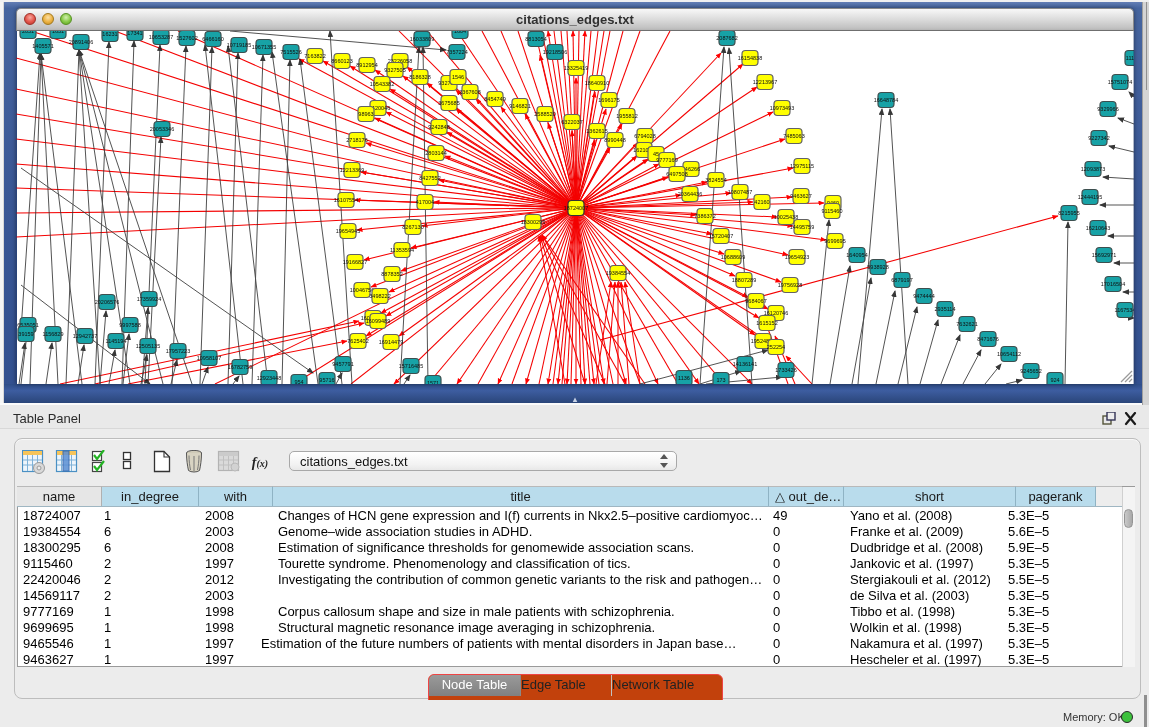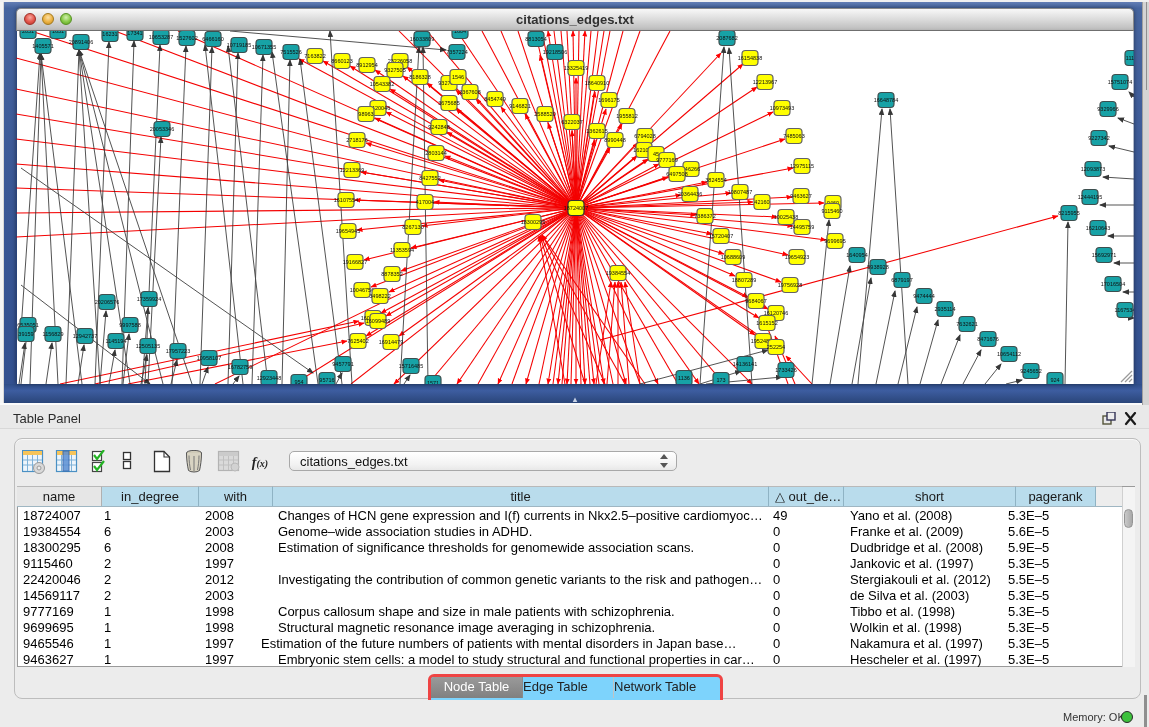--- a/index.html
+++ b/index.html
@@ -665,20 +665,21 @@
     <span style="left:188px;width:68px">2008</span>
     <span style="left:261px;width:487px">Estimation of significance thresholds for genomewide association scans.</span>
     <span style="left:756px;width:70px">0</span>
     <span style="left:833px;width:162px">Dudbridge et al. (2008)</span>
     <span style="left:991px;width:85px">5.9E–5</span>
   </div>
 <div class="row" style="top:555px">
     <span style="left:6px;width:78px">9115460</span>
     <span style="left:87px;width:95px">2</span>
     <span style="left:188px;width:68px">1997</span>
+    <span style="left:261px;width:487px">Tourette syndrome. Phenomenology and classification of tics.</span>
     <span style="left:756px;width:70px">0</span>
     <span style="left:833px;width:162px">Jankovic et al. (1997)</span>
     <span style="left:991px;width:85px">5.3E–5</span>
   </div>
 <div class="row" style="top:571px">
     <span style="left:6px;width:78px">22420046</span>
     <span style="left:87px;width:95px">2</span>
     <span style="left:188px;width:68px">2012</span>
     <span style="left:261px;width:487px">Investigating the contribution of common genetic variants to the risk and pathogen…</span>
     <span style="left:756px;width:70px">0</span>
@@ -717,30 +718,29 @@
     <span style="left:188px;width:68px">1997</span>
     <span style="left:244px;width:487px">Estimation of the future numbers of patients with mental disorders in Japan base…</span>
     <span style="left:756px;width:70px">0</span>
     <span style="left:833px;width:162px">Nakamura et al. (1997)</span>
     <span style="left:991px;width:85px">5.3E–5</span>
   </div>
 <div class="row" style="top:651px">
     <span style="left:6px;width:78px">9463627</span>
     <span style="left:87px;width:95px">1</span>
     <span style="left:188px;width:68px">1997</span>
-    <span style="left:261px;width:487px">Embryonic stem cells: a model to study structural and functional properties in car…</span>
     <span style="left:756px;width:70px">0</span>
     <span style="left:833px;width:162px">Hescheler et al. (1997)</span>
     <span style="left:991px;width:85px">5.3E–5</span>
   </div>
 
 <div class="abs" style="left:1122px;top:487px;width:13px;height:180px;background:#f4f4f4;border-left:1px solid #d0d0d0"></div>
 <div class="abs" style="left:1124px;top:509px;width:9px;height:19px;background:linear-gradient(90deg,#c9c9c9,#a8a8a8);border-radius:5px;border:1px solid #949494"></div>
 
-<div class="abs" style="left:428px;top:674px;width:295px;height:33px;background:#7dd3fc;border:3px solid #ef4444;border-radius:6px;overflow:hidden">
+<div class="abs" style="left:428px;top:674px;width:295px;height:33px;background:#c2410c;border:1px solid #ef4444;border-radius:6px;overflow:hidden">
   <div class="abs" style="left:0;top:0;width:92px;height:21px;background:linear-gradient(#9a9a9a,#808080);color:#fff;font-size:13px;text-align:center;line-height:20px;border-right:1px solid #8a8a8a">Node Table</div>
   <div class="abs" style="left:92px;top:0;width:91px;height:21px;color:#222;font-size:13px;line-height:20px;border-right:1px solid #c2c2c2">Edge Table</div>
   <div class="abs" style="left:183px;top:0;width:112px;height:21px;color:#222;font-size:13px;line-height:20px">Network Table</div>
 </div>
 
 <div class="abs" style="left:0;top:700px;width:1149px;height:27px;background:#ececec"></div>
 <div class="abs" style="left:1063px;top:711px;font-size:11px;color:#333">Memory: OK</div>
 <div class="abs" style="left:1121px;top:711px;width:12px;height:12px;border-radius:50%;background:#3cc13c;border:1px solid #2a2a2a"></div>
 <div class="abs" style="left:1144px;top:695px;width:3px;height:32px;background:#8f8f8f"></div>
 </body></html>

